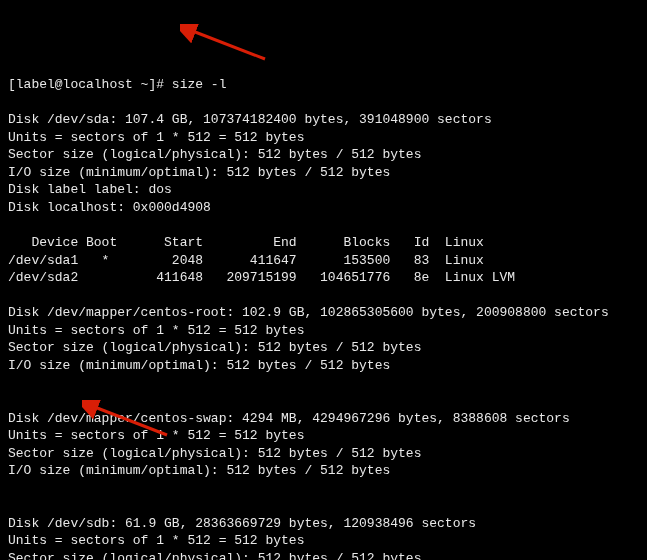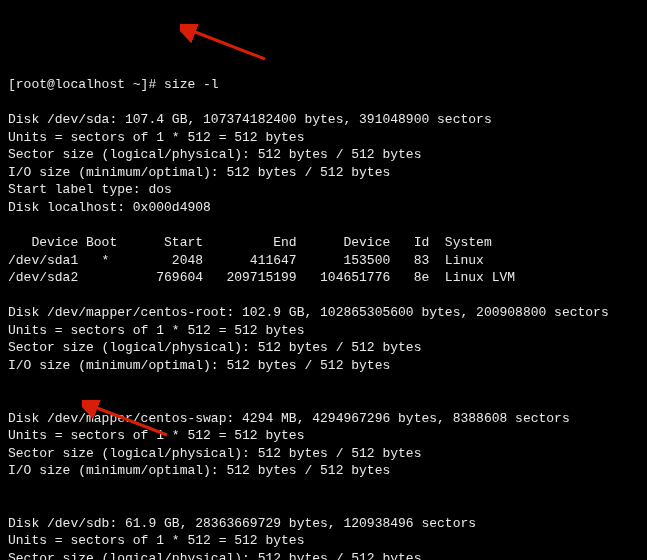--- a/index.html
+++ b/index.html
@@ -19,32 +19,32 @@
     position: absolute;
     pointer-events: none;
   }
   .arrow svg { display: block; }
 </style>
 </head>
 <body>
 
 
 
-<span><span>[root@localhost ~]# </span><span>size -l</span></span>
+<span><span>[label@localhost ~]# </span><span>size -l</span></span>
 
 <span>Disk /dev/sda: 107.4 GB, 107374182400 bytes, 391048900 sectors</span>
 <span>Units = sectors of 1 * 512 = 512 bytes</span>
 <span>Sector size (logical/physical): 512 bytes / 512 bytes</span>
 <span>I/O size (minimum/optimal): 512 bytes / 512 bytes</span>
-<span>Start label type: dos</span>
+<span>Disk label label: dos</span>
 <span>Disk localhost: 0x000d4908</span>
 
-<span>   Device Boot      Start         End      Device   Id  System</span>
+<span>   Device Boot      Start         End      Blocks   Id  Linux</span>
 <span>/dev/sda1   *        2048      411647      153500   83  Linux</span>
-<span>/dev/sda2          769604   209715199   104651776   8e  Linux LVM</span>
+<span>/dev/sda2          411648   209715199   104651776   8e  Linux LVM</span>
 
 <span>Disk /dev/mapper/centos-root: 102.9 GB, 102865305600 bytes, 200908800 sectors</span>
 <span>Units = sectors of 1 * 512 = 512 bytes</span>
 <span>Sector size (logical/physical): 512 bytes / 512 bytes</span>
 <span>I/O size (minimum/optimal): 512 bytes / 512 bytes</span>
 
 
 <span>Disk /dev/mapper/centos-swap: 4294 MB, 4294967296 bytes, 8388608 sectors</span>
 <span>Units = sectors of 1 * 512 = 512 bytes</span>
 <span>Sector size (logical/physical): 512 bytes / 512 bytes</span>

